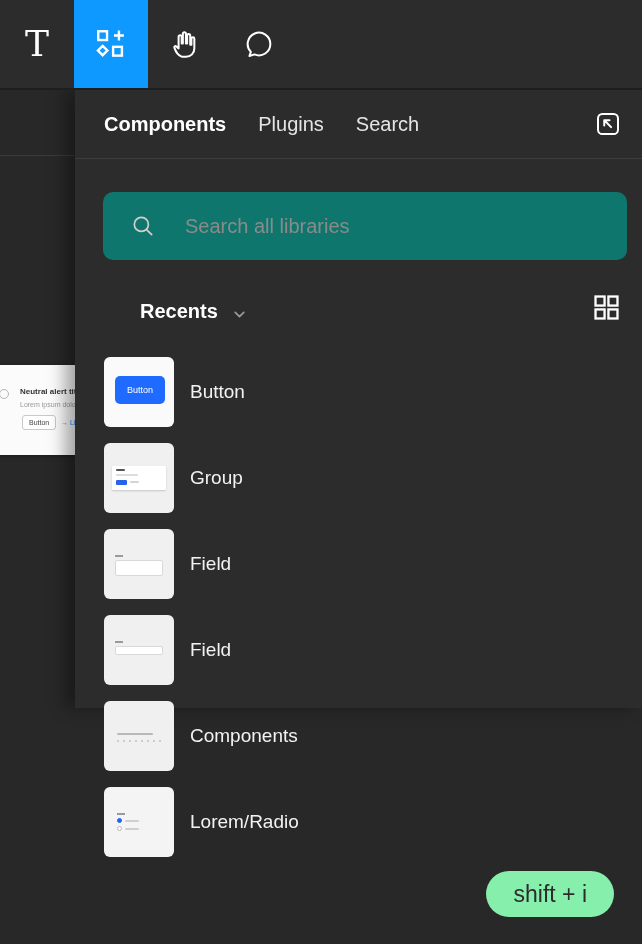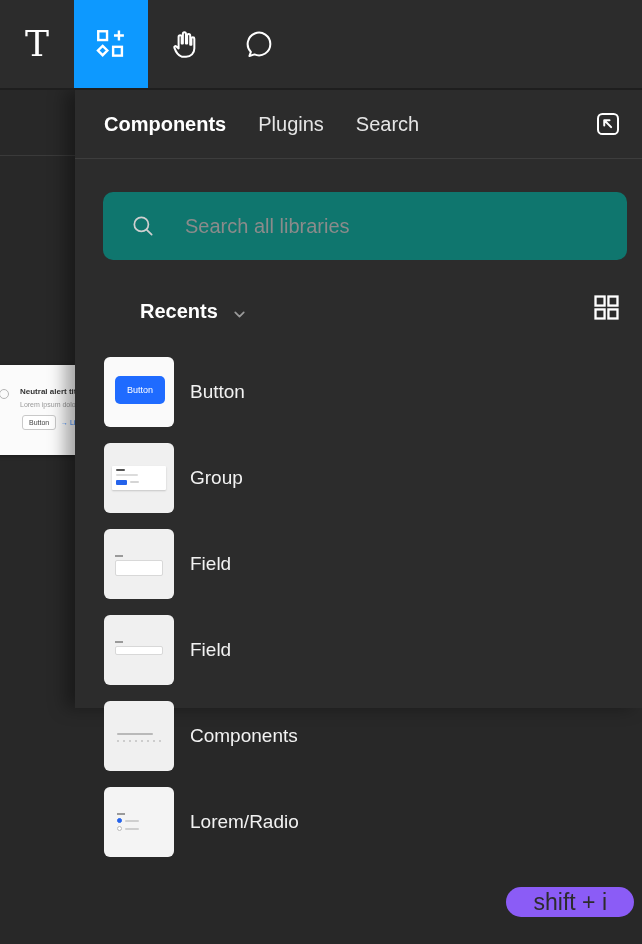--- a/index.html
+++ b/index.html
@@ -80,21 +80,21 @@
   .mk-card .c1{width:8px;height:2px;background:#777;}
   .mk-card .c2{width:14px;height:1.5px;background:#dcdcdc;margin-top:2px;}
   .bluedot{position:absolute;left:9px;bottom:2px;width:3px;height:3px;border-radius:50%;background:#2563eb;}
   .thumb.v-radio{background:#f4f4f4;}
   .mk-radio{position:absolute;left:13px;top:26px;width:46px;}
   .mk-radiorow{display:flex;align-items:center;gap:3px;margin-top:3px;}
   .rdot{width:5px;height:5px;border-radius:50%;border:1px solid #b9b9b9;background:#fff;box-sizing:border-box;}
   .rdot.on{background:#2563eb;border-color:#2563eb;}
   .mk-radiorow .r1{width:14px;height:2px;background:#cfcfcf;}
   
-  .pill{position:absolute;right:8px;bottom:27px;height:30px;border-radius:23px;background:#8b5cf6;
+  .pill{position:absolute;right:28px;bottom:27px;height:46px;border-radius:23px;background:#86efac;
     color:#2c2c2c;font-size:23px;display:flex;align-items:center;padding:0 27px;z-index:40;}
 </style>
 </head>
 <body>
 
 <div class="canvas-strip">
   <div class="canvas-line"></div>
   <div class="canvas-card">
     <div class="cc-ico"></div>
     <div class="cc-title">Neutral alert title</div>

